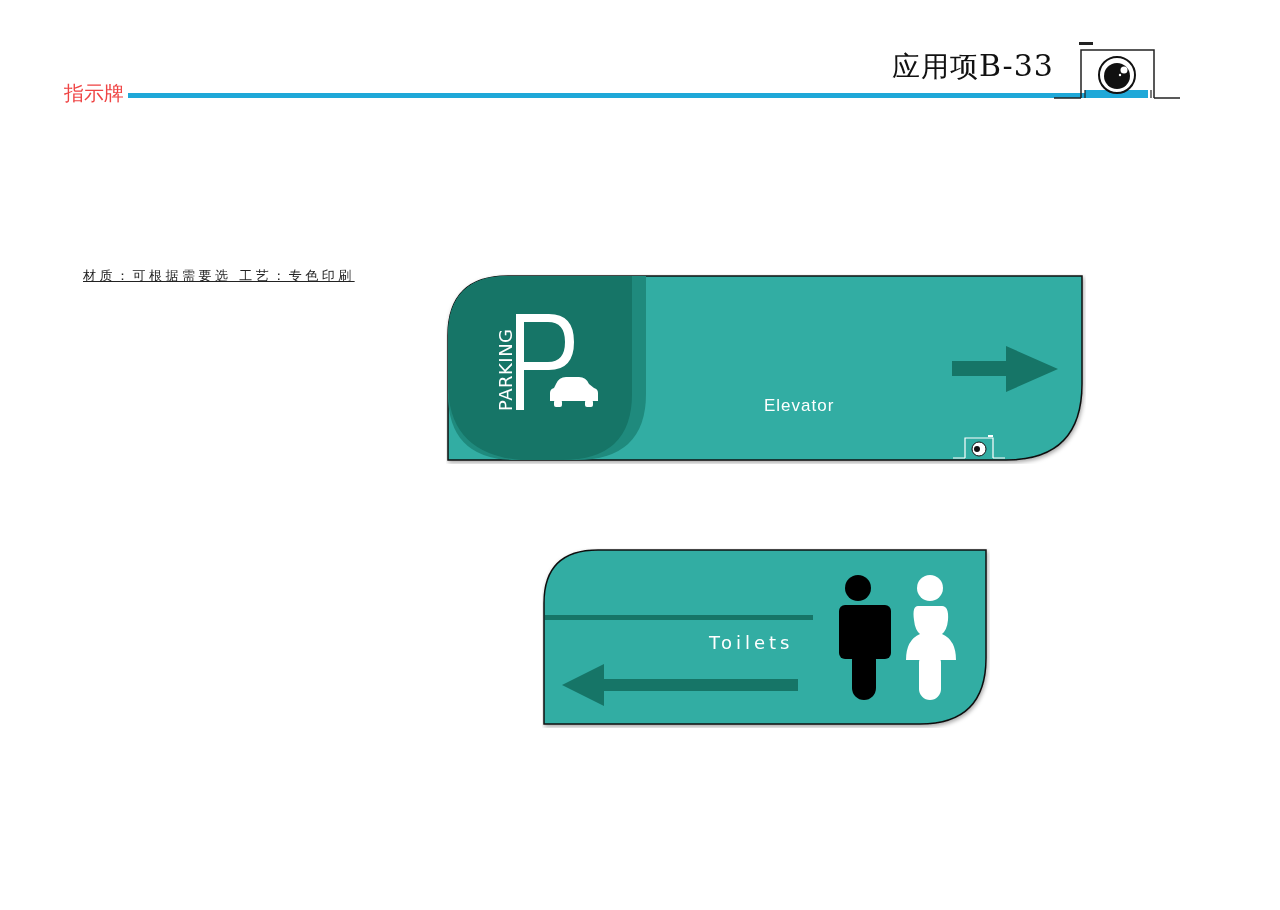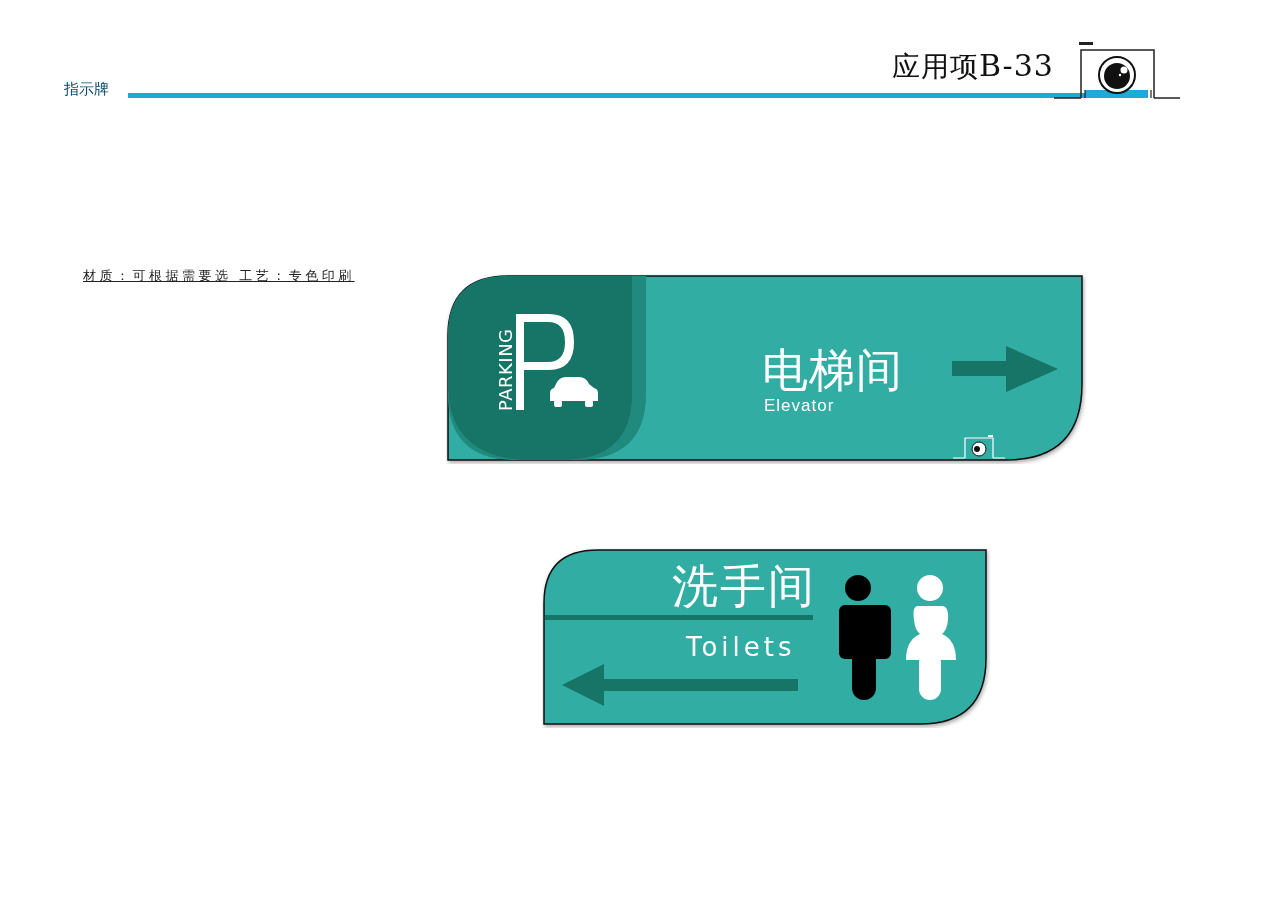--- a/index.html
+++ b/index.html
@@ -1,19 +1,19 @@
 <!DOCTYPE html>
 <html><head>
 <meta charset="utf-8">
 <style>
   html, body { margin:0; padding:0; }
   body { width:1280px; height:910px; background:#ffffff; position:relative; overflow:hidden;
          font-family:"DejaVu Sans", sans-serif; }
   .abs { position:absolute; }
-  .title-left { left:64px; top:80px; font-size:15px; color:#0c4a6e; font-family:"DejaVu Serif", serif; }
+  .title-left { left:64px; top:80px; font-size:20px; color:#ef4444; font-family:"DejaVu Serif", serif; }
   .rule { left:128px; top:93px; width:1020px; height:5px; background:#1fa8d8; }
   .title-right { left:892px; top:48px; font-size:28px; color:#111; font-family:"DejaVu Serif", serif; letter-spacing:1px; }
   .title-right .b { font-size:30px; }
   .material { left:83px; top:267px; font-size:13px; letter-spacing:3.5px; color:#222;text-decoration:underline; }
   .sign-text { color:#fff; }
   svg text { font-family:"DejaVu Sans", sans-serif; }
 </style>
 </head>
 <body>
 
@@ -68,21 +68,20 @@
 
     <g transform="translate(507,158)">
       <path d="M12 26 V6 H40 V26" fill="none" stroke="#fff" stroke-width="1.2"></path>
       <rect x="35" y="3" width="5" height="2" fill="#fff"></rect>
       <line x1="0" y1="26" x2="12" y2="26" stroke="#fff"></line>
       <line x1="40" y1="26" x2="52" y2="26" stroke="#fff"></line>
       <circle cx="26" cy="17" r="7" fill="#fff" stroke="#111" stroke-width="1"></circle>
       <circle cx="24" cy="17" r="3" fill="#111"></circle>
     </g>
   </svg>
-  <div class="abs sign-text" style="left:316px;top:66px;font-size:46px;font-family:'DejaVu Serif',serif;letter-spacing:1px">电梯间</div>
   <div class="abs sign-text" style="left:318px;top:122px;font-size:17px;font-family:Liberation Sans, sans-serif;letter-spacing:1px">Elevator</div>
 </div>
 
 <div class="abs" style="left:542px;top:548px;width:448px;height:180px">
   <svg width="448" height="180" style="position:absolute;left:0;top:0">
     <defs>
       <filter id="sh2" x="-5%" y="-5%" width="110%" height="115%">
         <feDropShadow dx="1" dy="2" stdDeviation="2" flood-color="#000" flood-opacity="0.35"></feDropShadow>
       </filter>
     </defs>
@@ -96,15 +95,14 @@
       <rect x="297" y="57" width="52" height="54" rx="6"></rect>
       <rect x="310" y="100" width="24" height="52" rx="12"></rect>
     </g>
 
     <g fill="#fff">
       <circle cx="388" cy="40" r="13"></circle>
       <path d="M376 58 Q370 58 372 72 Q373 82 378 86 Q364 92 364 112 H414 Q414 92 400 86 Q405 82 406 72 Q407 58 400 58 Z"></path>
       <rect x="377" y="104" width="22" height="48" rx="11"></rect>
     </g>
   </svg>
-  <div class="abs sign-text" style="left:130px;top:8px;font-size:46px;letter-spacing:2px">洗手间</div>
-  <div class="abs sign-text" style="left:144px;top:84px;font-size:26px;letter-spacing:4px">Toilets</div>
+  <div class="abs sign-text" style="left:167px;top:84px;font-size:18px;letter-spacing:4px">Toilets</div>
 </div>
 
 </body></html>

